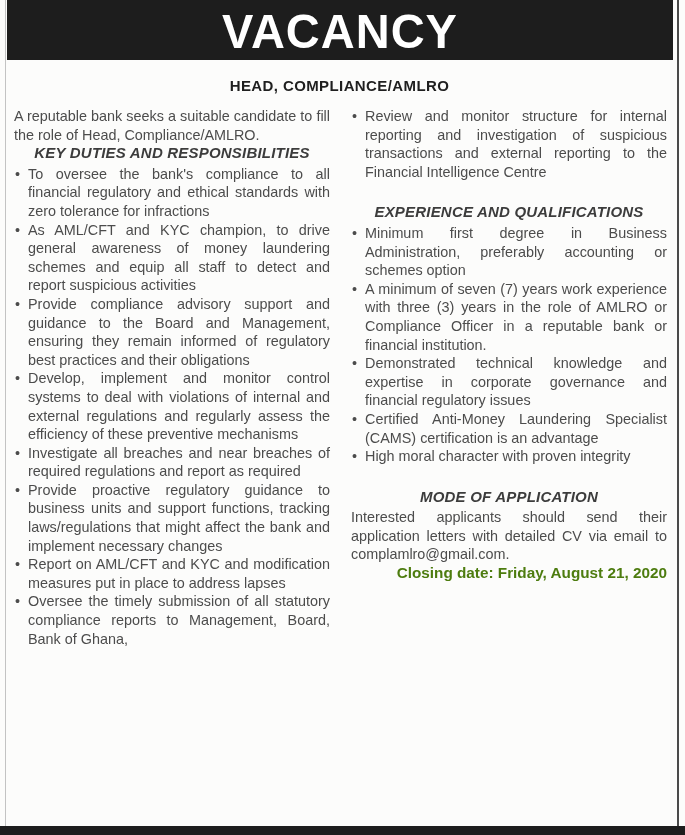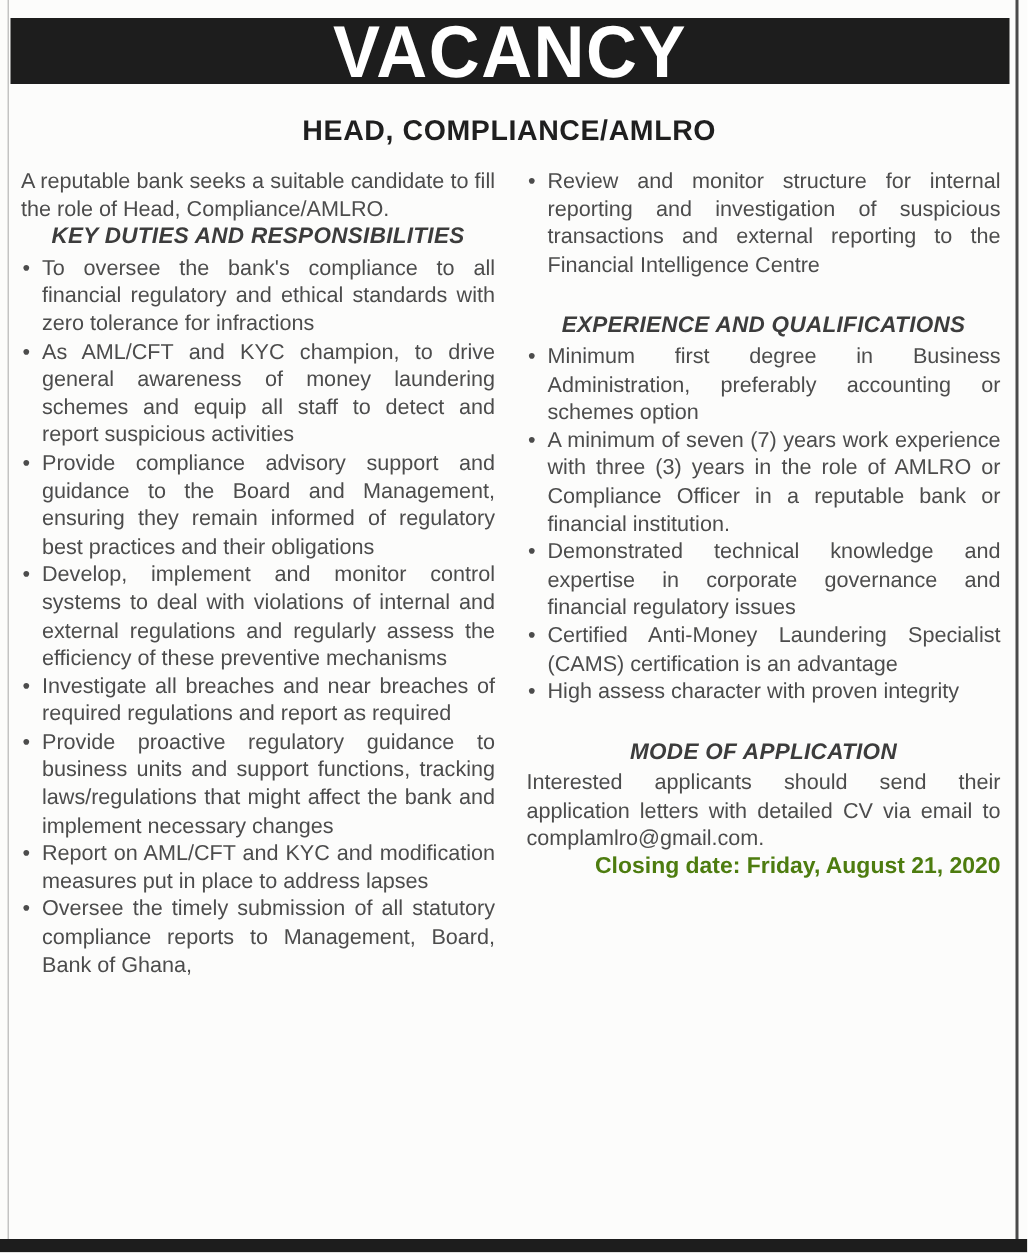--- a/index.html
+++ b/index.html
@@ -14,37 +14,37 @@
   }
   .border-left {
     position: absolute; left: 5px; top: 0; bottom: 9px;
     width: 1px; background: #c3c3c3;
   }
   .border-right {
     position: absolute; right: 6px; top: 0; bottom: 9px;
     width: 2px; background: #4a4a4a;
   }
   .masthead {
-    position: absolute; top: 12px; left: 7px; right: 12px; height: 44px;
+    position: absolute; top: 0; left: 7px; right: 12px; height: 60px;
     background: #1d1d1d;
     display: flex; align-items: center; justify-content: center;
   }
   .masthead-title {
     color: #ffffff;
     font-weight: 700;
     font-size: 47px;
     letter-spacing: 1px;
     line-height: 1;
     transform: scaleY(1.04);
   }
   .job-title {
     margin: 17px 20px 0 14px;
     text-align: center;
     font-weight: 700;
-    font-size: 19px;
+    font-size: 15px;
     letter-spacing: 0.4px;
     color: #1f1f1f;
   }
   .columns {
     display: flex;
     gap: 21px;
     padding: 13px 18px 0 14px;
     height: 742px;
     overflow: hidden;
   }
@@ -136,21 +136,21 @@
         <li>Review and monitor structure for internal reporting and investigation of suspicious transactions and external reporting to the Financial Intelligence Centre</li>
       </ul>
 
       <h2 class="section-heading gap-above">EXPERIENCE AND QUALIFICATIONS</h2>
 
       <ul class="bullets">
         <li>Minimum first degree in Business Administration, preferably accounting or schemes option</li>
         <li>A minimum of seven (7) years work experience with three (3) years in the role of AMLRO or Compliance Officer in a reputable bank or financial institution.</li>
         <li>Demonstrated technical knowledge and expertise in corporate governance and financial regulatory issues</li>
         <li>Certified Anti-Money Laundering Specialist (CAMS) certification is an advantage</li>
-        <li>High assess character with proven integrity</li>
+        <li>High moral character with proven integrity</li>
       </ul>
 
       <h2 class="section-heading gap-above">MODE OF APPLICATION</h2>
 
       <p class="mode-text">Interested applicants should send their application letters with detailed CV via email to complamlro@gmail.com.</p>
 
       <p class="closing-date">Closing date: Friday, August 21, 2020</p>
     </div>
 
   </div>

